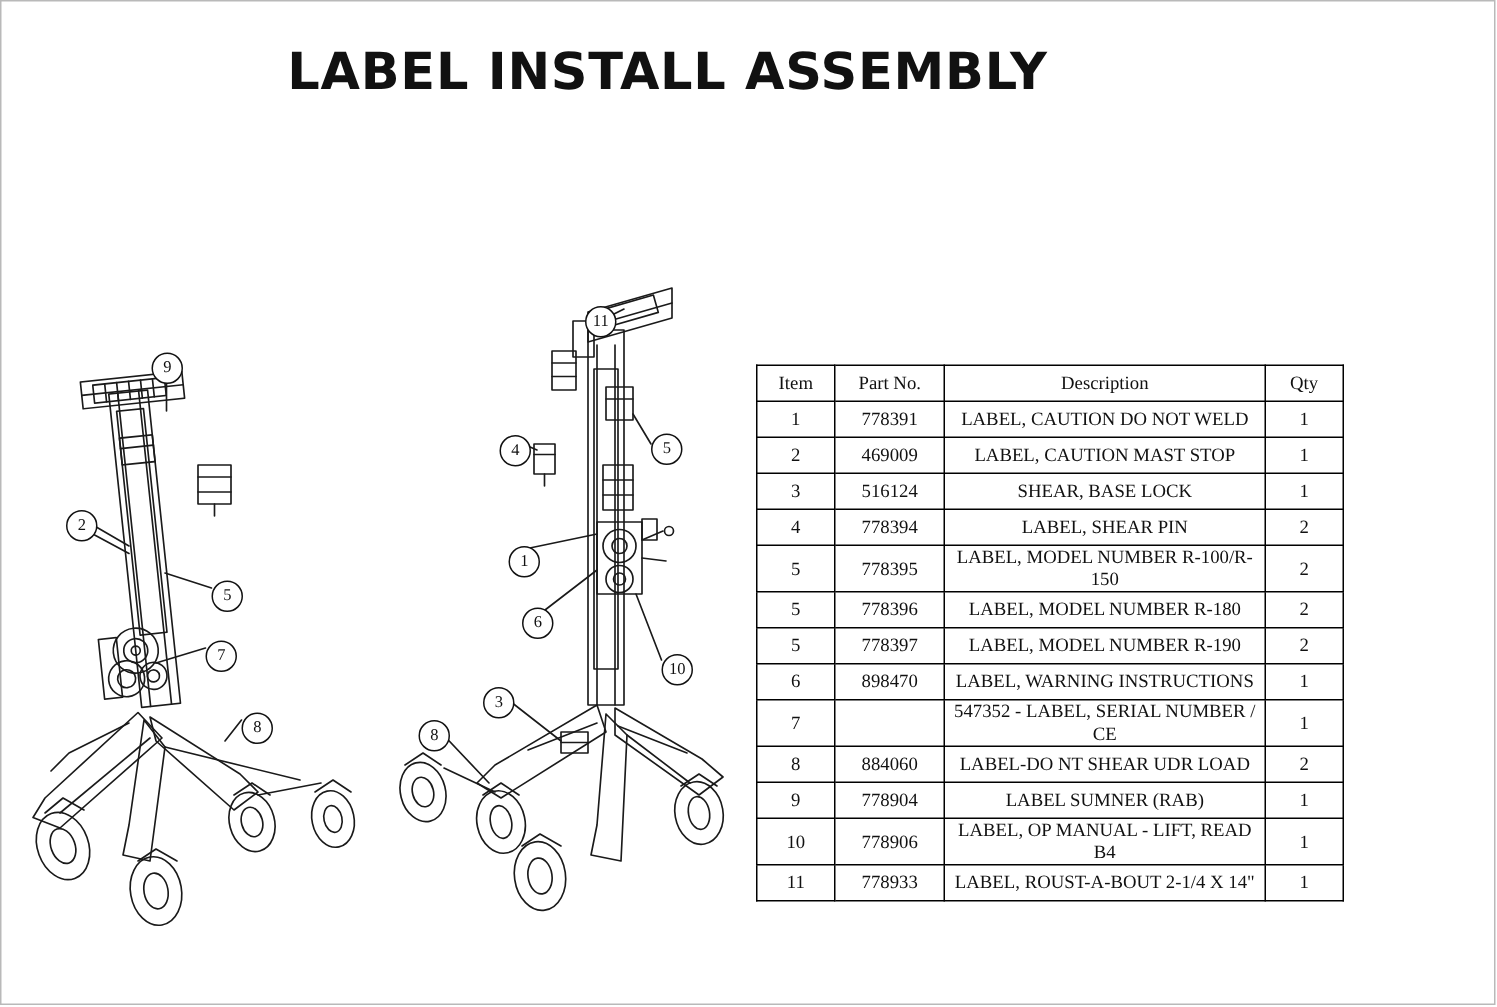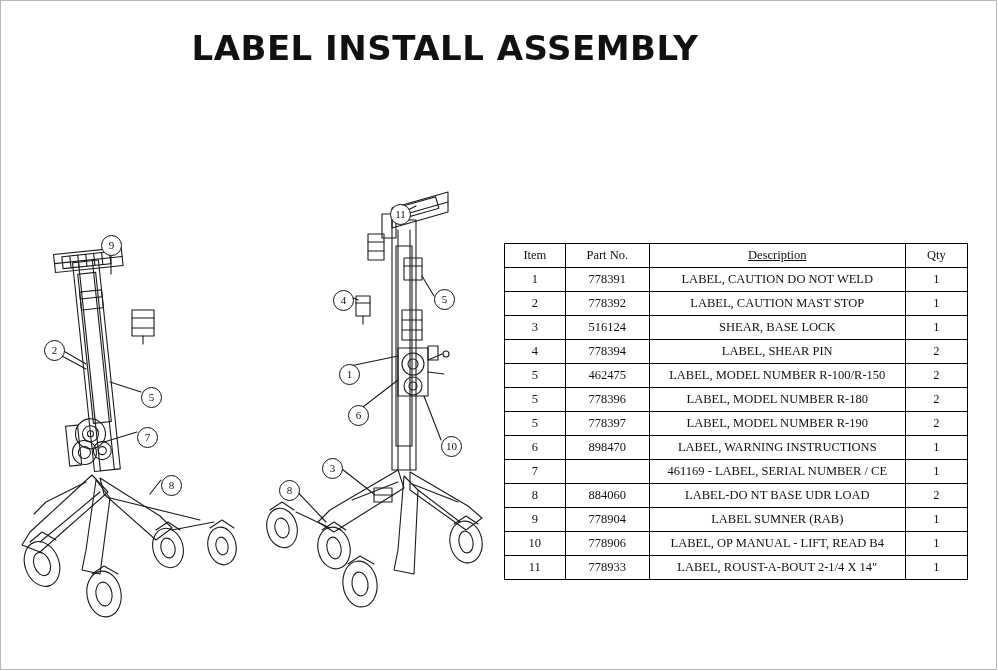--- a/index.html
+++ b/index.html
@@ -35,40 +35,40 @@
     font-size: 34px;
     letter-spacing: 0.5px;
     color: #111;
   }
   
   .parts-table {
     position: absolute;
     left: 504px;
     top: 243px;
     border-collapse: collapse;
-    width: 464px;
+    width: 392px;
     font-family: "Liberation Serif", serif;
     font-size: 12.5px;
     color: #111;
     background: #fff;
   }
   .parts-table th, .parts-table td {
     border: 1px solid #000;
     height: 23px;
     padding: 0 2px;
     text-align: center;
     vertical-align: middle;
     font-weight: normal;
   }
   .parts-table th {
     font-size: 12.5px;
   }
   .col-item  { width: 58px; }
   .col-part  { width: 82px; }
-  .col-desc  { width: 262px; text-decoration: underline; }
+  .col-desc  { width: 262px; }
   .col-qty   { width: 60px; }
 
   
   .drawing {
     position: absolute;
     left: 0;
     top: 150px;
     width: 500px;
     height: 500px;
   }
@@ -282,39 +282,39 @@
   </thead>
   <tbody>
     <tr>
       <td>1</td>
       <td>778391</td>
       <td>LABEL, CAUTION DO NOT WELD</td>
       <td>1</td>
     </tr>
     <tr>
       <td>2</td>
-      <td>778392</td>
+      <td>469009</td>
       <td>LABEL, CAUTION MAST STOP</td>
       <td>1</td>
     </tr>
     <tr>
       <td>3</td>
       <td>516124</td>
       <td>SHEAR, BASE LOCK</td>
       <td>1</td>
     </tr>
     <tr>
       <td>4</td>
       <td>778394</td>
       <td>LABEL, SHEAR PIN</td>
       <td>2</td>
     </tr>
     <tr>
       <td>5</td>
-      <td>462475</td>
+      <td>778395</td>
       <td>LABEL, MODEL NUMBER R-100/R-150</td>
       <td>2</td>
     </tr>
     <tr>
       <td>5</td>
       <td>778396</td>
       <td>LABEL, MODEL NUMBER R-180</td>
       <td>2</td>
     </tr>
     <tr>
@@ -325,27 +325,27 @@
     </tr>
     <tr>
       <td>6</td>
       <td>898470</td>
       <td>LABEL, WARNING INSTRUCTIONS</td>
       <td>1</td>
     </tr>
     <tr>
       <td>7</td>
       <td></td>
-      <td>461169 - LABEL, SERIAL NUMBER / CE</td>
+      <td>547352 - LABEL, SERIAL NUMBER / CE</td>
       <td>1</td>
     </tr>
     <tr>
       <td>8</td>
       <td>884060</td>
-      <td>LABEL-DO NT BASE UDR LOAD</td>
+      <td>LABEL-DO NT SHEAR UDR LOAD</td>
       <td>2</td>
     </tr>
     <tr>
       <td>9</td>
       <td>778904</td>
       <td>LABEL SUMNER (RAB)</td>
       <td>1</td>
     </tr>
     <tr>
       <td>10</td>

